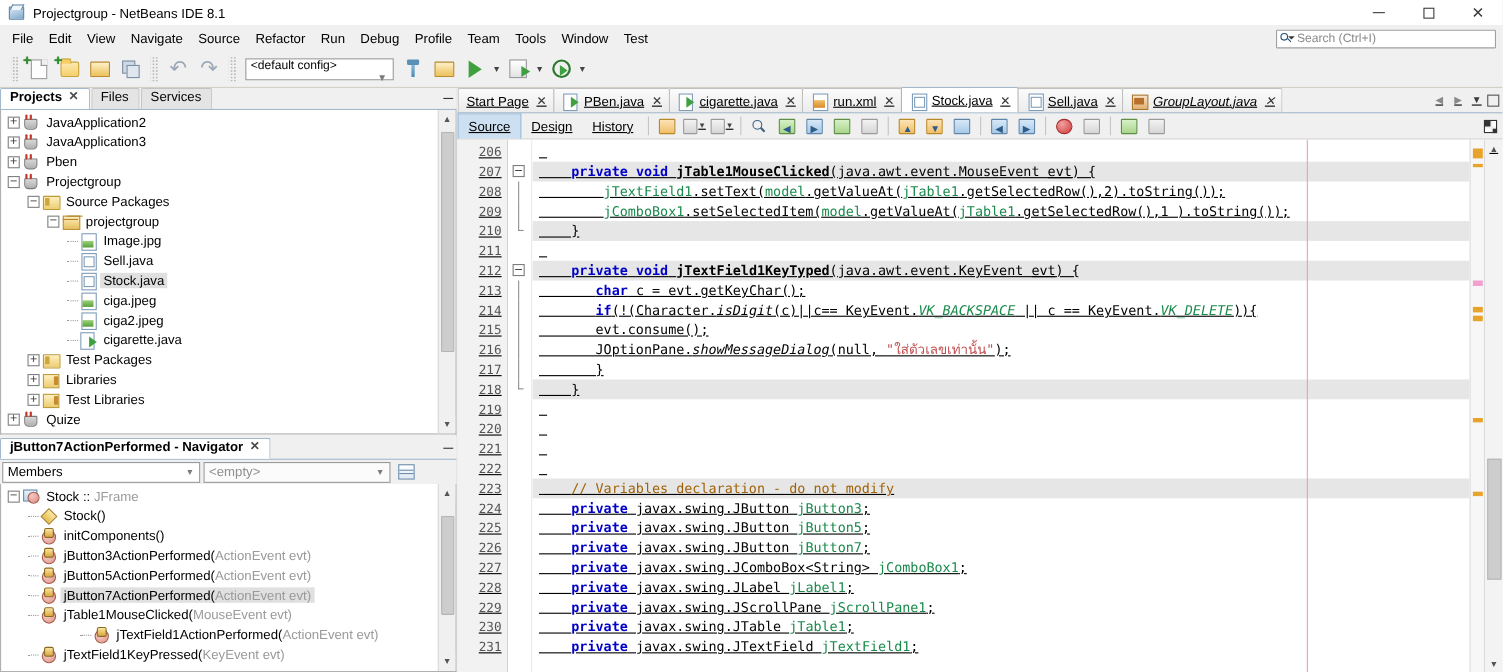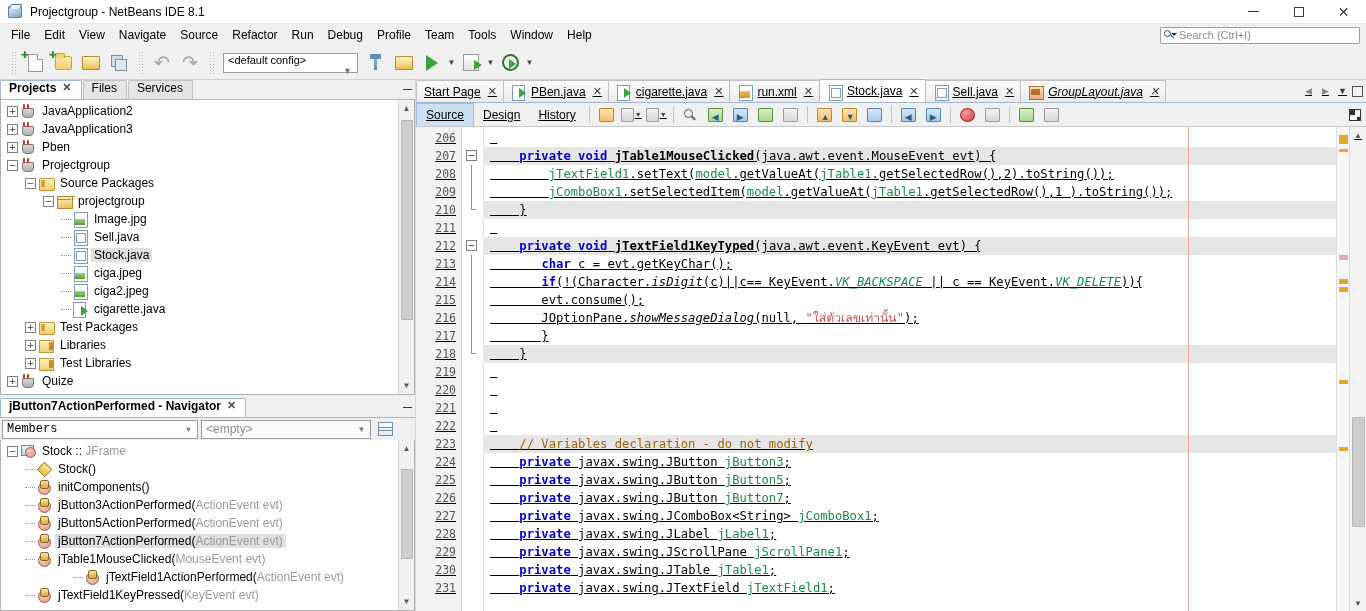--- a/index.html
+++ b/index.html
@@ -155,21 +155,21 @@
   .ico-group:after{content:"";position:absolute;left:3px;top:5px;width:9px;height:6px;background:#b86f2e;}
 
   .vscroll { width: 16px; flex: 0 0 16px; background: #f0f0f0; border-left: 1px solid #d8d8d8; display: flex; flex-direction: column; align-items: center; justify-content: space-between; padding: 1px 0; }
   .vscroll .sb-arrow { width: 15px; height: 15px; display:flex;align-items:center;justify-content:center;font-size:8px;color:#555;background:#f0f0f0;}
   .vscroll .sb-thumb { width: 12px; background: #cdcdcd; border: 1px solid #b4b4b4; border-radius:1px; }
 
   
   .nav-wrap { flex: 0 0 213px; display: flex; flex-direction: column; min-height: 0; }
   .nav-toolbar { height: 22px; display: flex; align-items: center; gap: 3px; padding: 1px 2px; background: #f0f0f0; flex: 0 0 22px; }
   .nav-combo { height: 19px; background: #fff; border: 1px solid #9a9a9a; display: flex; align-items: center; padding: 0 1px 0 4px; font-size: 12px; }
-  .nav-combo.members { width: 196px; font-family: Liberation Mono, monospace; }
+  .nav-combo.members { width: 180px; }
   .nav-combo.empty { width: 170px; color: #8e8e8e; background: #fbfbfb; }
   .nav-combo .cc-arrow { margin-left: auto; width: 15px; color: #7a7a7a; font-size: 8px; text-align: center; }
   .nav-btn { width: 22px; height: 20px; display:flex;align-items:center;justify-content:center; border: 1px solid transparent; }
   .nav-btn-ico { width: 15px; height: 14px; background: linear-gradient(#ffffff,#dfe8f2); border: 1px solid #6f8fae; position: relative; }
   .nav-btn-ico:after { content:""; position:absolute; left:0; top:4px; width:13px; height:1px; background:#6f8fae; box-shadow: 0 3px 0 #6f8fae; }
 
   
   .edtabs { height: 23px; display: flex; align-items: flex-end; background: #f0f0f0; flex: 0 0 23px; position: relative; border-bottom: 1px solid #a3b8cc; }
   .edtab {
     height: 22px; padding: 0 6px 0 7px; display: flex; align-items: center; gap: 5px;
@@ -273,21 +273,21 @@
     <div class="menu-item">View</div>
     <div class="menu-item">Navigate</div>
     <div class="menu-item">Source</div>
     <div class="menu-item">Refactor</div>
     <div class="menu-item">Run</div>
     <div class="menu-item">Debug</div>
     <div class="menu-item">Profile</div>
     <div class="menu-item">Team</div>
     <div class="menu-item">Tools</div>
     <div class="menu-item">Window</div>
-    <div class="menu-item">Help</div>
+    <div class="menu-item">Test</div>
     <div class="search-box">
       <span class="mag">
           <i></i>
           <b></b>
           <s></s>
         </span>
       <span class="search-ph">Search (Ctrl+I)</span>
     </div>
   </div>
 

